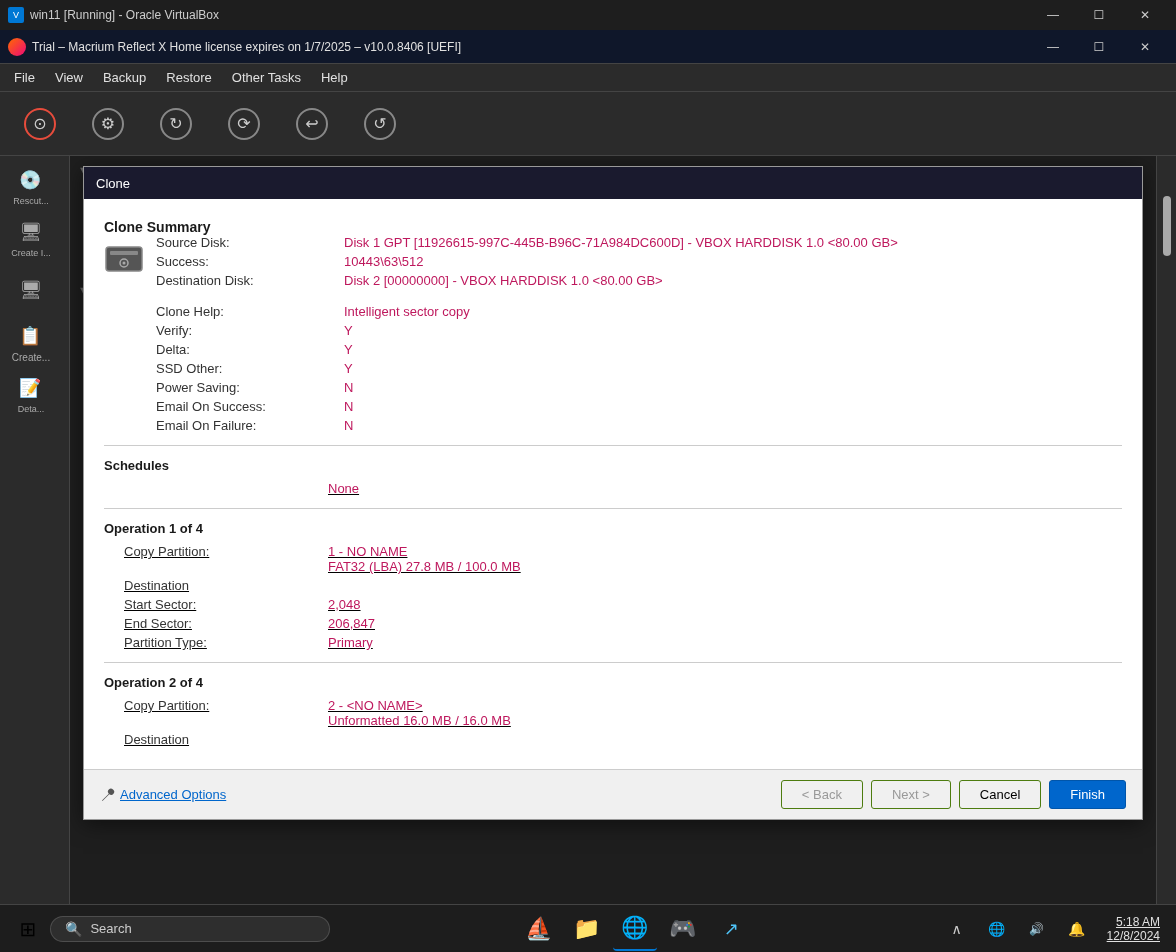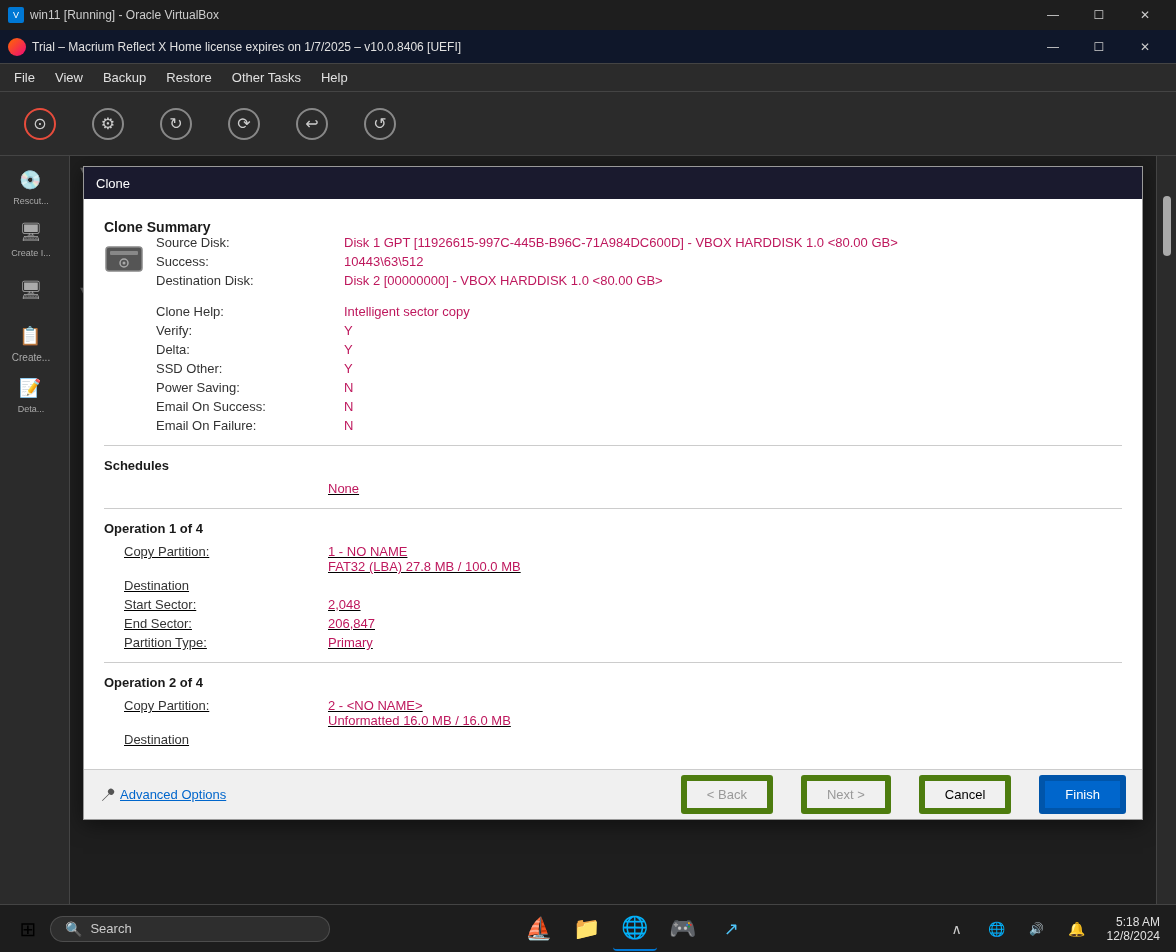--- a/index.html
+++ b/index.html
@@ -285,27 +285,26 @@
     }
 
     .footer-buttons {
       display: flex;
       gap: 8px;
     }
 
     .btn {
       padding: 6px 20px;
       font-size: 13px;
-      border: 6px solid #4d7c0f;
+      border: 1px solid #4d7c0f;
       background: #f0f0f0;
       cursor: pointer;
       border-radius: 3px;
       min-width: 75px;
       text-align: center;
-      margin-left: 20px;
     }
     .btn-primary {
       background: #0066cc;
       color: white;
       border-color: #0055aa;
     }
     .btn-disabled {
       color: #999;
       cursor: default;
     }
@@ -401,20 +400,21 @@
       color: #ccc;
     }
 
     .taskbar-clock {
       color: #e0e0e0;
       font-size: 12px;
       text-align: right;
       cursor: pointer;
       padding: 4px 6px;
       border-radius: 4px;
+      text-decoration: underline;
     }
 
     
     .sidebar-tree {
       width: 70px;
       background: #2b2b2b;
       border-right: 1px solid #444;
       padding: 4px 2px;
       overflow: hidden;
     }

